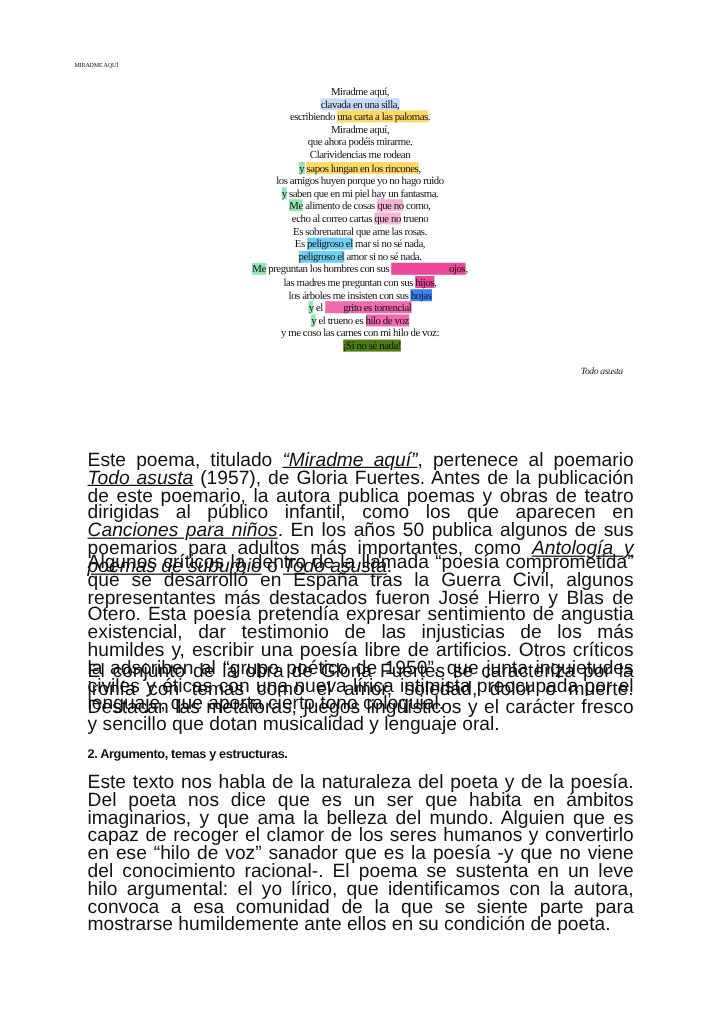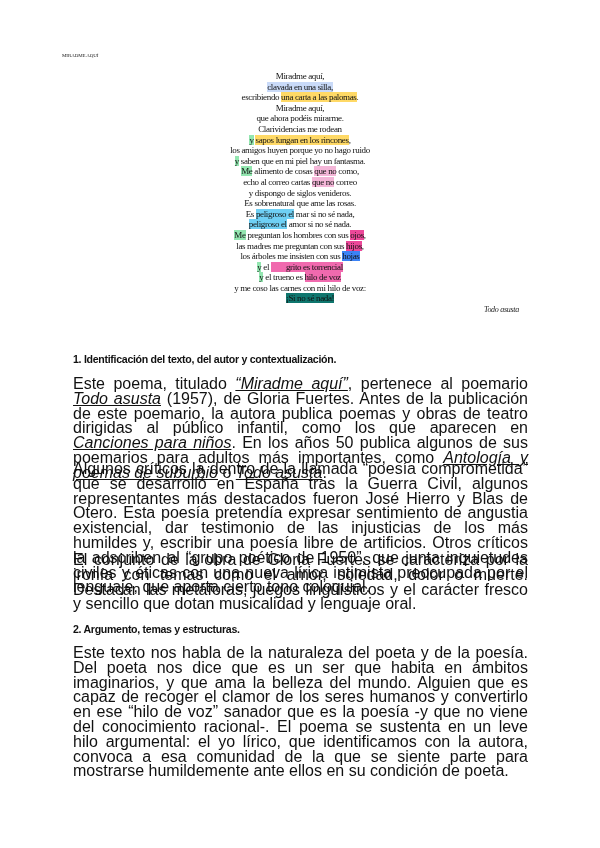--- a/index.html
+++ b/index.html
@@ -49,39 +49,35 @@
       <div class="line"><span>Miradme aquí,</span></div>
       <div class="line"><span style="background: rgb(201, 218, 248);">clavada en una silla,</span></div>
       <div class="line"><span>escribiendo </span><span style="background: rgb(255, 217, 102);">una carta a las palomas</span><span>.</span></div>
       <div class="line"><span>Miradme aquí,</span></div>
       <div class="line"><span>que ahora podéis mirarme.</span></div>
       <div class="line"><span>Clarividencias me rodean</span></div>
       <div class="line"><span style="background: rgb(147, 230, 176);">y</span><span> </span><span style="background: rgb(255, 217, 102);">sapos lungan en los rincones</span><span>,</span></div>
       <div class="line"><span>los amigos huyen porque yo no hago ruido</span></div>
       <div class="line"><span style="background: rgb(147, 230, 176);">y</span><span> saben que en mi piel hay un fantasma.</span></div>
       <div class="line"><span style="background: rgb(147, 230, 176);">Me</span><span> alimento de cosas </span><span style="background: rgb(244, 182, 216);">que no</span><span> como,</span></div>
-      <div class="line"><span>echo al correo cartas </span><span style="background: rgb(244, 182, 216);">que no</span><span> correo</span></div>
-      <div class="line"><span>y dispongo de siglos venideros.</span></div>
+      <div class="line"><span>echo al correo cartas </span><span style="background: rgb(244, 182, 216);">que no</span><span> trueno</span></div>
       <div class="line"><span>Es sobrenatural que ame las rosas.</span></div>
       <div class="line"><span>Es </span><span style="background: rgb(111, 208, 245);">peligroso el</span><span> mar si no sé nada,</span></div>
       <div class="line"><span style="background: rgb(111, 208, 245);">peligroso el</span><span> amor si no sé nada.</span></div>
-      <div class="line"><span style="background: rgb(147, 230, 176);">Me</span><span> preguntan los hombres con sus </span><span style="background: #ec4899;">ojos</span><span>,</span></div>
+      <div class="line"><span style="background: rgb(147, 230, 176);">Me</span><span> preguntan los hombres con sus </span><span style="background: #ec4899; padding-left: 48px;">ojos</span><span>,</span></div>
       <div class="line"><span>las madres me preguntan con sus </span><span style="background: #ec4899;">hijos</span><span>,</span></div>
       <div class="line"><span>los árboles me insisten con sus </span><span style="background: #3b82f6;">hojas</span></div>
       <div class="line"><span style="background: rgb(147, 230, 176);">y</span><span> el </span><span style="background: rgb(240, 106, 174); padding-left: 15px;">grito es torrencial</span></div>
       <div class="line"><span style="background: rgb(147, 230, 176);">y</span><span> el trueno es </span><span style="background: rgb(240, 106, 174);">hilo de voz</span></div>
       <div class="line"><span>y me coso las carnes con mi hilo de voz:</span></div>
-      <div class="line"><span style="background: #0f766e; margin-left: 20px;">¡Si no sé nada!</span></div>
+      <div class="line"><span style="background: #4d7c0f; margin-left: 20px;">¡Si no sé nada!</span></div>
     </div>
 
   <div class="attribution">Todo asusta</div>
 
-  <div class="section" id="s1-title">
-    <h2>1. Identificación del texto, del autor y contextualización.</h2>
-  </div>
 
   <div class="section" id="s1-p1">
     <p>
       <span>Este poema, titulado </span><span class="title-ref">“Miradme aquí”</span><span>, pertenece al poemario </span><span class="title-ref">Todo asusta</span><span> (1957), de Gloria Fuertes. Antes de la publicación de este poemario, la autora publica poemas y obras de teatro dirigidas al público infantil, como los que aparecen en </span><span class="title-ref">Canciones para niños</span><span>. En los años 50 publica algunos de sus poemarios para adultos más importantes, como </span><span class="title-ref">Antología y poemas de suburbio</span><span> o </span><span class="title-ref">Todo asusta</span><span>.</span>
     </p>
   </div>
 
   <div class="section" id="s1-p2">
     <p>Algunos críticos la dentro de la llamada “poesía comprometida” que se desarrolló en España tras la Guerra Civil, algunos representantes más destacados fueron José Hierro y Blas de Otero. Esta poesía pretendía expresar sentimiento de angustia existencial, dar testimonio de las injusticias de los más humildes y, escribir una poesía libre de artificios. Otros críticos la adscriben al “grupo poético de 1950”, que junta inquietudes civiles y éticas con una nueva lírica intimista preocupada por el lenguaje,  que aporta cierto tono coloquial.</p>
   </div>

